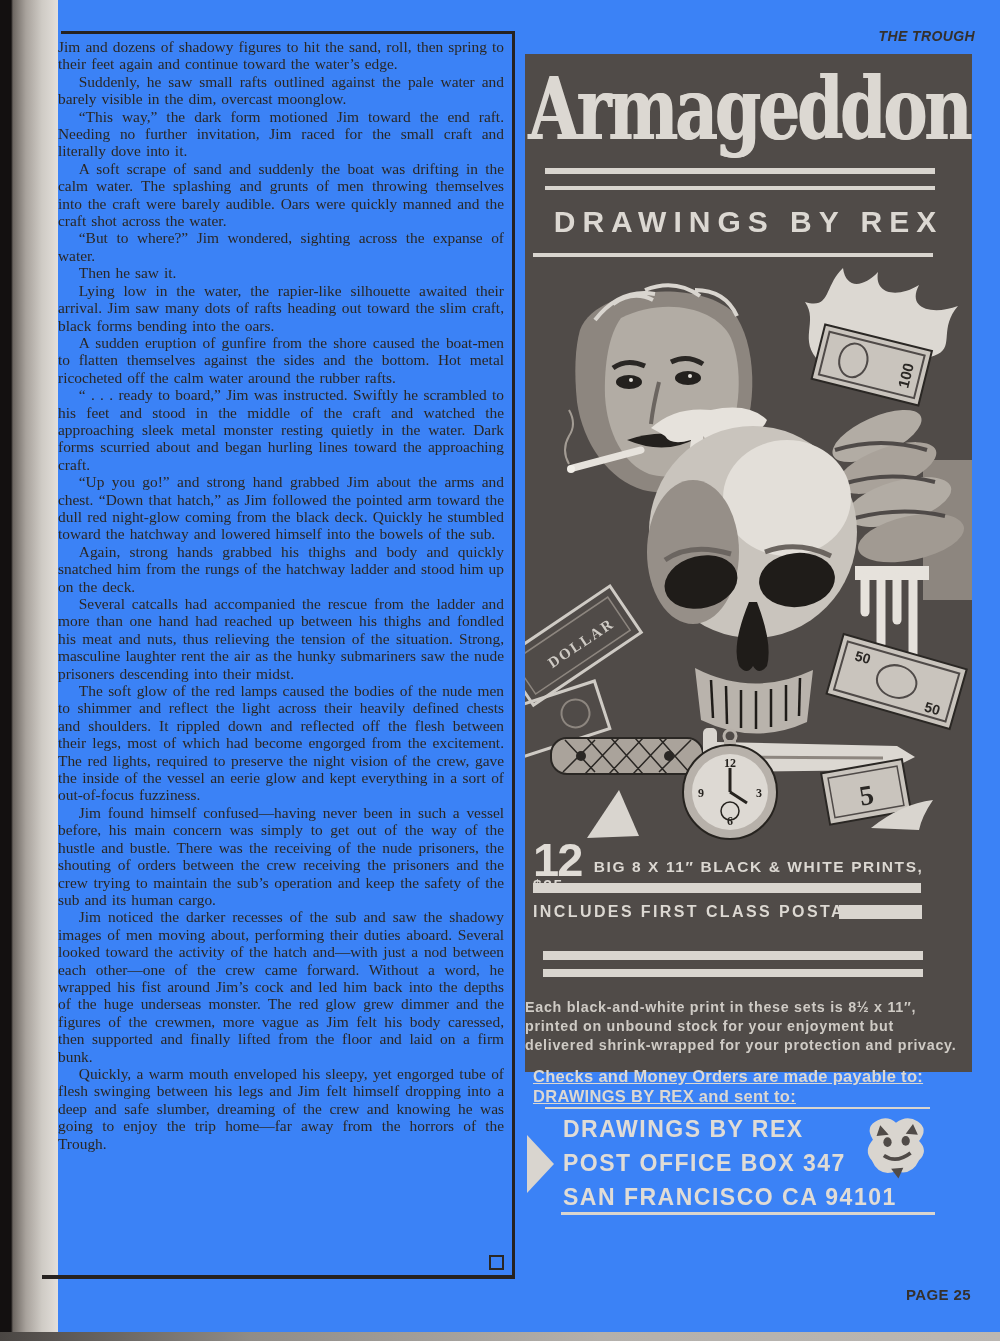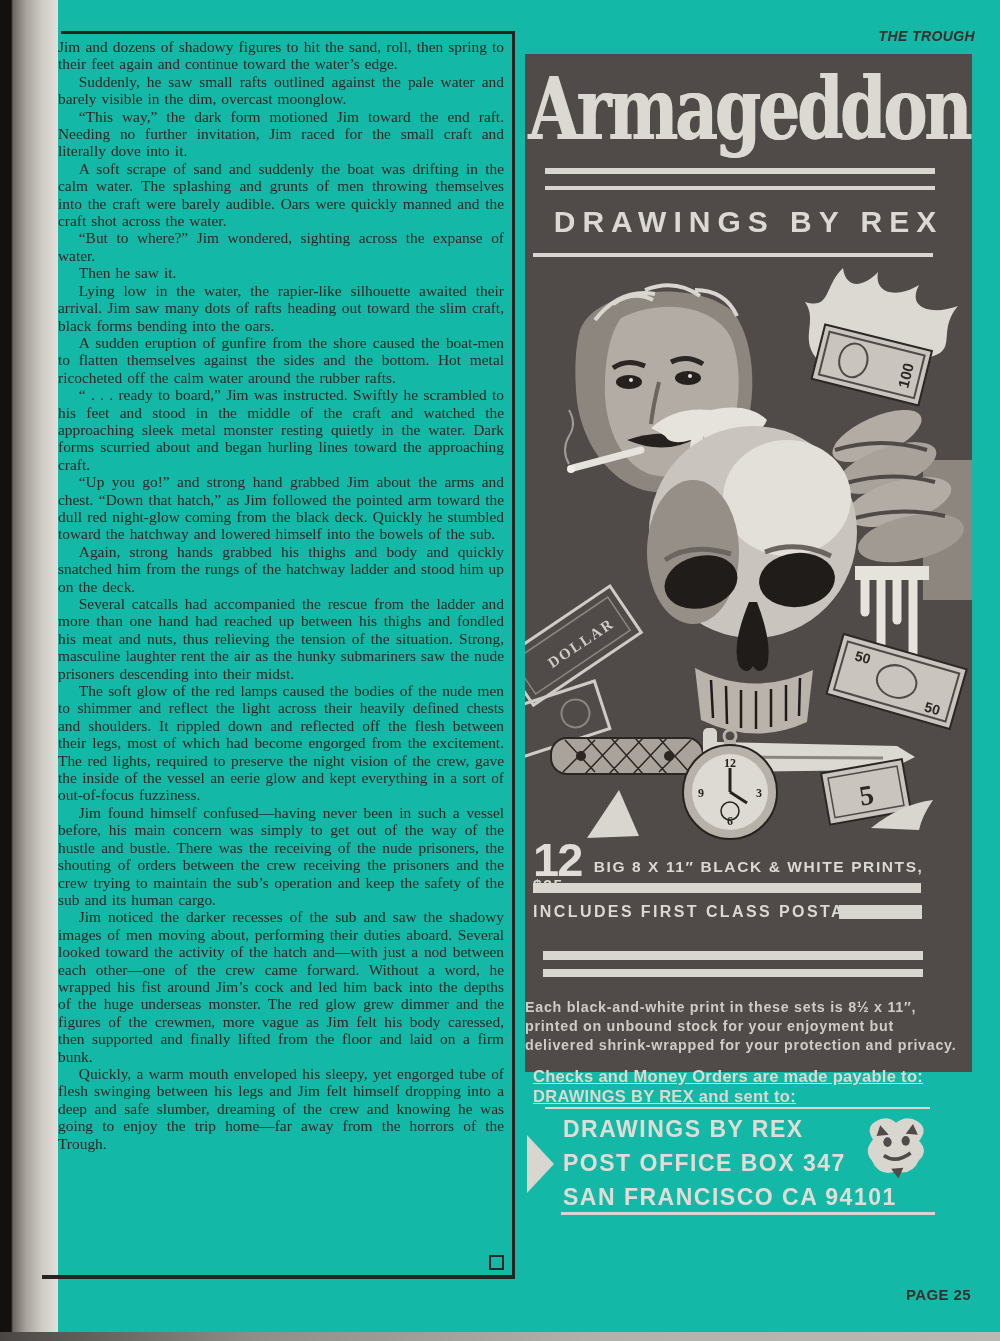--- a/index.html
+++ b/index.html
@@ -1,16 +1,16 @@
 <!DOCTYPE html>
 <html><head>
 <meta charset="utf-8">
 <style>
   html,body{margin:0;padding:0;background:#c9c5c0;}
-  #stage{position:relative;width:1000px;height:1341px;background:#14b8a6;overflow:hidden;
+  #stage{position:relative;width:1000px;height:1341px;background:#3b82f6;overflow:hidden;
          font-family:"Liberation Sans",sans-serif;}
   
   .edge-left{position:absolute;left:0;top:0;width:58px;height:1341px;
     background:linear-gradient(90deg,#131010 0px,#131010 11px,#6d6762 13px,#a8a29c 26px,#cfcbc5 42px,#e3dfda 58px);}
   .edge-bottom{position:absolute;left:0;bottom:0;width:100%;height:9px;
     background:linear-gradient(90deg,#4a4643,#908c87 25%,#b4b0ab 60%,#bbb7b2);}
   
   .mag-title{position:absolute;top:28px;right:25px;font-size:14px;font-weight:bold;font-style:italic;
     color:#34302d;letter-spacing:.4px;}
   .page-num{position:absolute;top:1286px;right:29px;font-size:15px;font-weight:bold;

